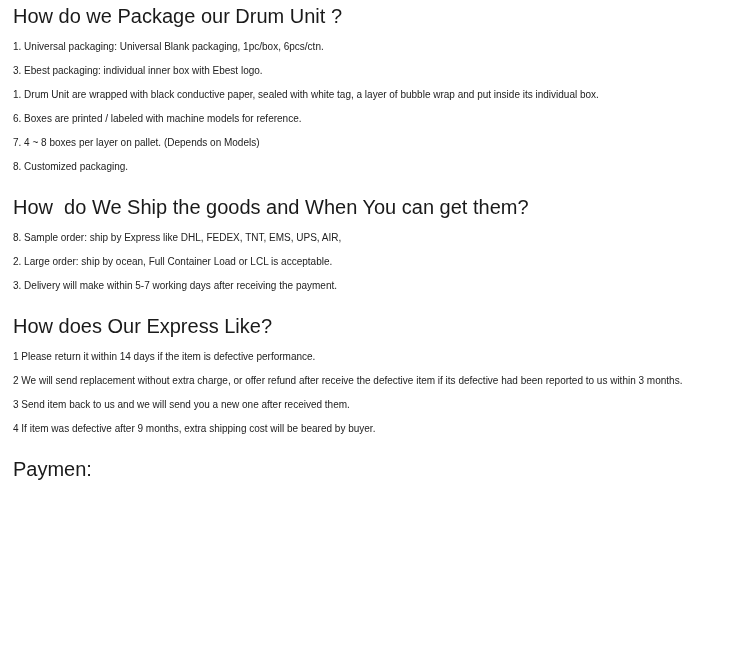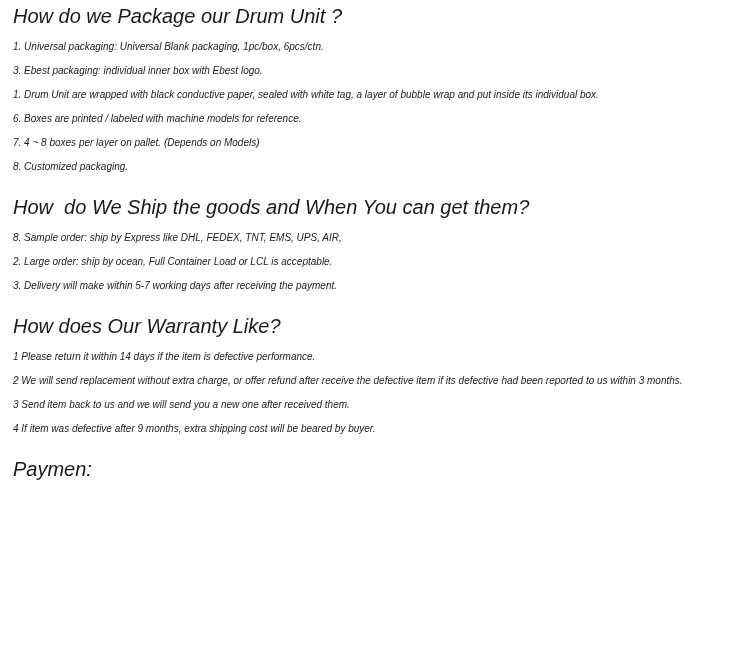--- a/index.html
+++ b/index.html
@@ -14,21 +14,20 @@
     font-family: "Liberation Sans", sans-serif;
     color: #1e1e1e;
   }
   .doc {
     box-sizing: border-box;
     width: 750px;
     padding: 3px 11px 0 13px;
   }
   .sec {
     margin: 0 0 15px 0;
-    font-style: italic;
   }
   .heading {
     font-size: 20px;
     font-weight: 400;
     line-height: 27px;
     margin: 0 0 5px 0;
     white-space: pre-wrap;
     color: #1a1a1a;
   }
   .line {
@@ -56,21 +55,21 @@
   </section>
 
   <section class="sec">
     <h2 class="heading">How  do We Ship the goods and When You can get them?</h2>
     <p class="line">8. Sample order: ship by Express like DHL, FEDEX, TNT, EMS, UPS, AIR,</p>
     <p class="line">2. Large order: ship by ocean, Full Container Load or LCL is acceptable.</p>
     <p class="line">3. Delivery will make within 5-7 working days after receiving the payment.</p>
   </section>
 
   <section class="sec">
-    <h2 class="heading">How does Our Warranty Like?</h2>
+    <h2 class="heading">How does Our Express Like?</h2>
     <p class="line">1 Please return it within 14 days if the item is defective performance.</p>
     <p class="line">2 We will send replacement without extra charge, or offer refund after receive the defective item if its defective had been reported to us within 3 months.</p>
     <p class="line">3 Send item back to us and we will send you a new one after received them.</p>
     <p class="line">4 If item was defective after 9 months, extra shipping cost will be beared by buyer.</p>
   </section>
 
   <section class="sec">
     <h2 class="heading">Paymen:</h2>
   </section>
 

